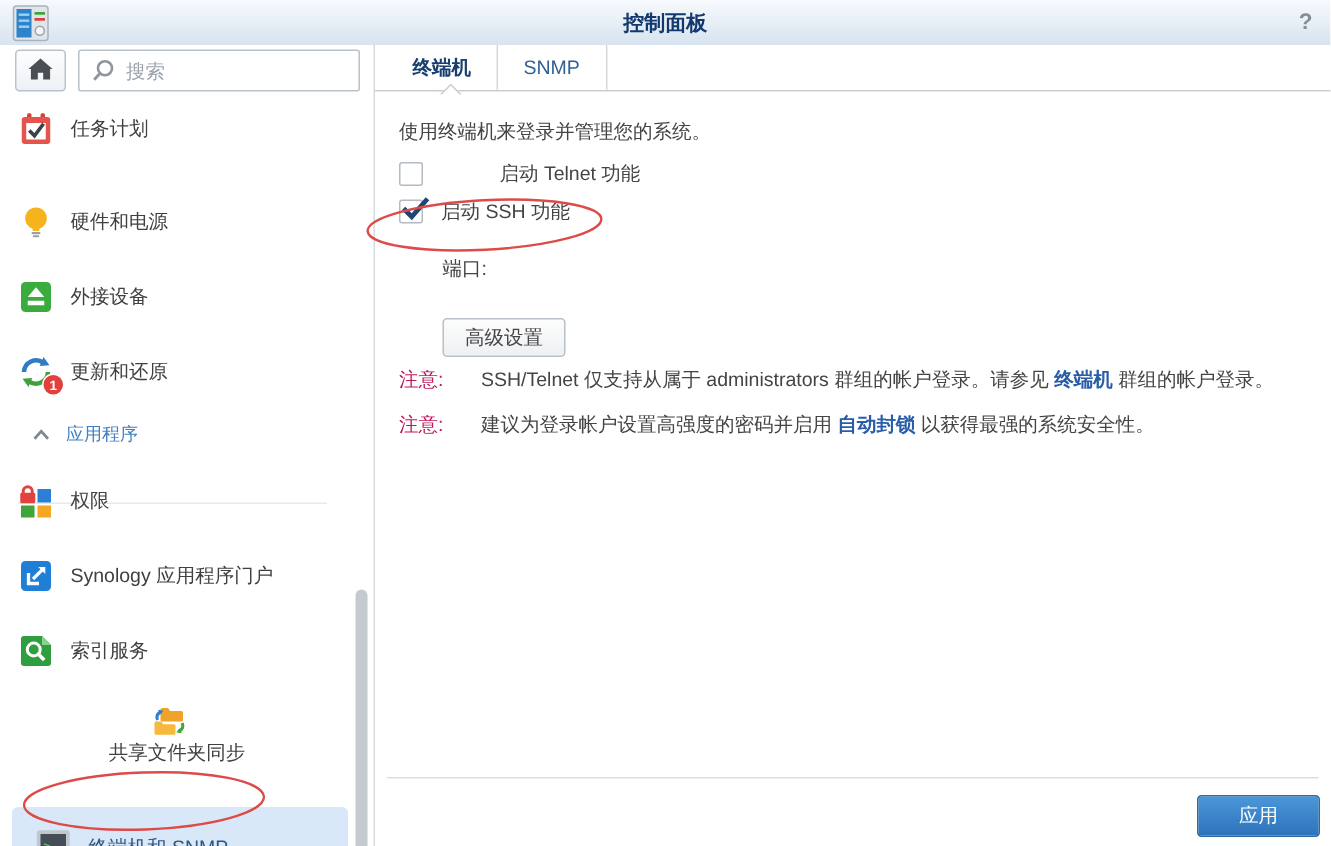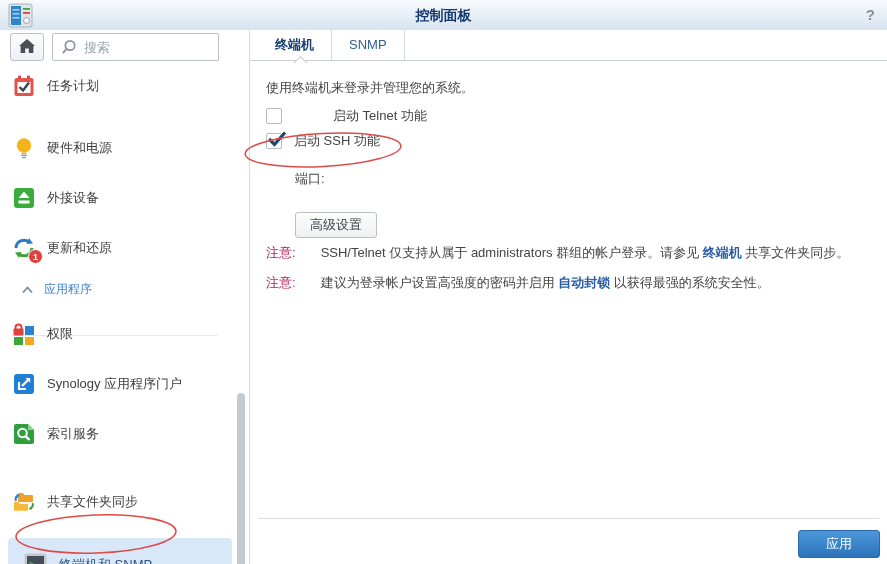--- a/index.html
+++ b/index.html
@@ -14,21 +14,21 @@
     font-weight:bold;font-size:14px;color:#12386e;}
   .app-icon{position:absolute;left:8px;top:3px;width:25px;height:25px;}
   .help-icon{position:absolute;right:12px;top:6px;color:#878d95;font-size:15px;
     font-weight:bold;cursor:pointer;}
   
   .sidebar{position:absolute;left:0;top:30px;width:249px;height:534px;background:#fff;
     border-right:1px solid #d6dbe0;}
   .home-btn{position:absolute;left:10px;top:3px;width:34px;height:28px;box-sizing:border-box;
     border:1px solid #b9c2cb;border-radius:3px;background:linear-gradient(#fdfdfe,#edf1f5);
     display:flex;align-items:center;justify-content:center;cursor:pointer;}
-  .search-box{position:absolute;left:52px;top:3px;width:167px;height:28px;box-sizing:border-box;
+  .search-box{position:absolute;left:52px;top:3px;width:188px;height:28px;box-sizing:border-box;
     border:1px solid #b9c2cb;border-radius:2px;background:#fff;display:flex;align-items:center;}
   .search-box svg{margin:0 6px 0 8px;flex:0 0 auto;}
   .search-box input{border:none;outline:none;flex:1;min-width:0;font-family:inherit;
     font-size:13px;color:#444;background:transparent;}
   .search-box input::placeholder{color:#9aa2ab;}
   .side-item{position:absolute;left:12px;width:212px;height:26px;display:flex;
     align-items:center;cursor:pointer;color:#404040;}
   .side-item .ic{width:24px;height:24px;flex:0 0 auto;margin-right:11px;position:relative;}
   .side-section{position:absolute;left:22px;width:200px;display:flex;align-items:center;
     color:#4181c3;font-size:12px;cursor:pointer;}
@@ -198,21 +198,21 @@
       <svg width="24" height="24" viewBox="0 0 24 24">
         <path d="M2 4 a2 2 0 0 1 2-2 h12 l6 6 v12 a2 2 0 0 1 -2 2 h-16 a2 2 0 0 1 -2-2 z" fill="#2f9e3f"></path>
         <polygon points="16,2 22,8 16,8" fill="#8ccf8f"></polygon>
         <circle cx="10.5" cy="11" r="4.3" fill="none" stroke="#fff" stroke-width="2"></circle>
         <line x1="13.8" y1="14.3" x2="17.5" y2="18" stroke="#fff" stroke-width="2.4"></line>
       </svg>
     </span>
     <span>索引服务</span>
   </div>
 
-  <div class="side-item" style="top:459px;">
+  <div class="side-item" style="top:439px;flex-direction:column;">
     <span class="ic">
       <svg width="24" height="24" viewBox="0 0 24 24">
         <path d="M7 3 h4 l1.5 2 H20 a1 1 0 0 1 1 1 v5 a1 1 0 0 1 -1 1 H7 a1 1 0 0 1 -1-1 V4 a1 1 0 0 1 1-1 z" fill="#f0a32a"></path>
         <path d="M3 12 h3.5 l1.3 1.8 H15 a1 1 0 0 1 1 1 v5 a1 1 0 0 1 -1 1 H3 a1 1 0 0 1 -1-1 v-6.8 a1 1 0 0 1 1-1 z" fill="#f6b93d"></path>
         <path d="M20.5 13 q1.5 4 -2.5 5.5" fill="none" stroke="#3fa539" stroke-width="2"></path>
         <polygon points="20,19.8 16.5,19.2 19.2,16.2" fill="#3fa539"></polygon>
         <path d="M4 11 q-1.5-4 2.5-5.5" fill="none" stroke="#2b7fd4" stroke-width="2"></path>
         <polygon points="4.5,4.2 8,4.8 5.3,7.8" fill="#2b7fd4"></polygon>
       </svg>
     </span>
@@ -257,21 +257,21 @@
       </svg>
     </span>
     <span>启动 SSH 功能</span>
   </div>
 
   <div class="port-label">端口:</div>
 
   <button class="adv-btn">高级设置</button>
 
   <div class="note" style="top:214px;">
-    <span class="note-prefix">注意:</span><span>SSH/Telnet 仅支持从属于 administrators 群组的帐户登录。请参见 </span><a class="note-link">终端机</a><span> 共享文件夹同步。</span>
+    <span class="note-prefix">注意:</span><span>SSH/Telnet 仅支持从属于 administrators 群组的帐户登录。请参见 </span><a class="note-link">终端机</a><span> 群组的帐户登录。</span>
   </div>
 
   <div class="note" style="top:244px;">
     <span class="note-prefix">注意:</span><span>建议为登录帐户设置高强度的密码并启用 </span><a class="note-link">自动封锁</a><span> 以获得最强的系统安全性。</span>
   </div>
 
   <div class="bottom-divider"></div>
   <button class="apply-btn">应用</button>
 </div>
 

